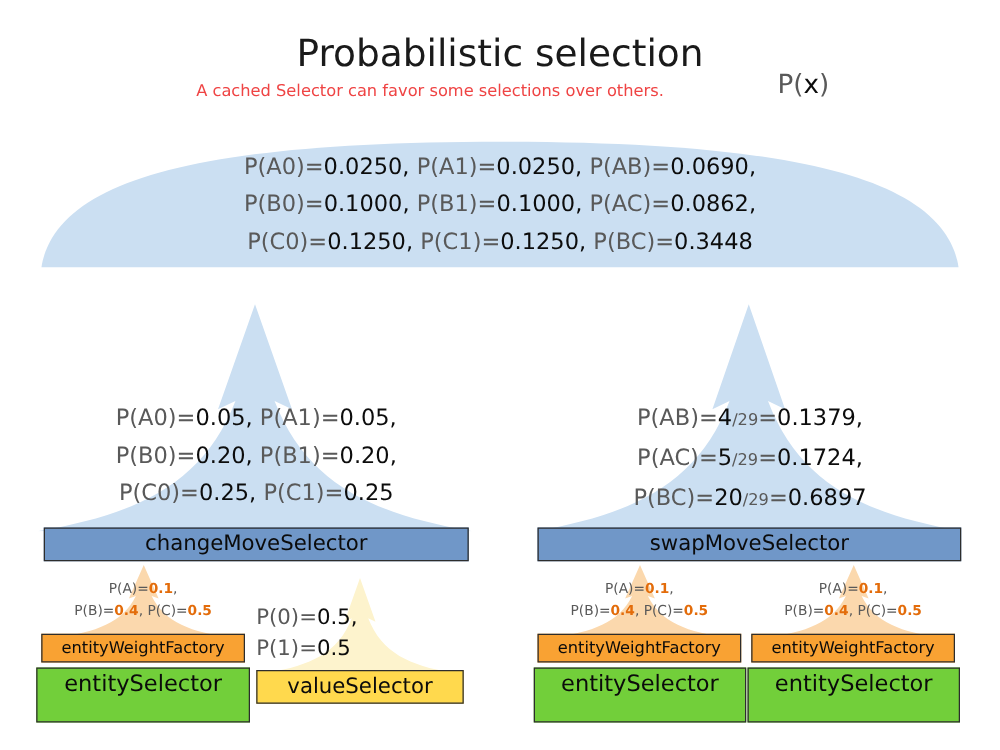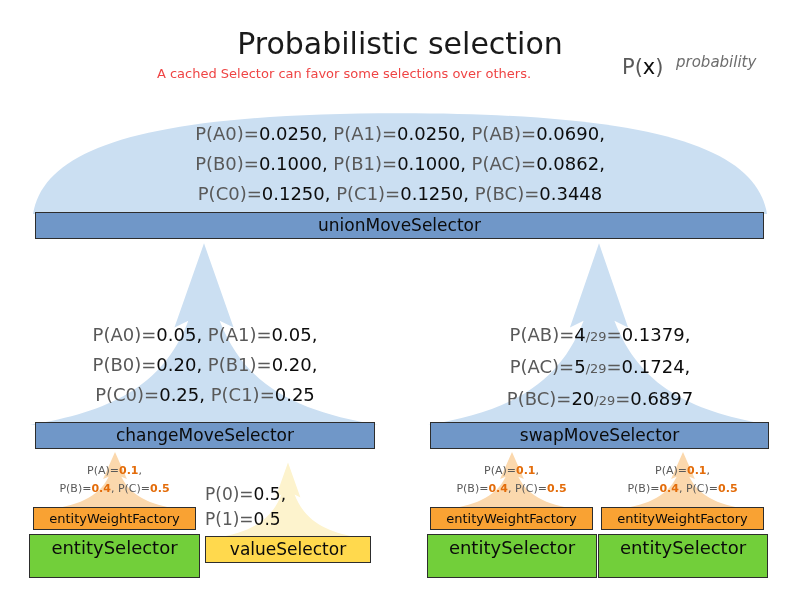--- a/index.html
+++ b/index.html
@@ -27,32 +27,30 @@
 </style>
 </head>
 <body>
 
 <div class="canvas">
 
   <div class="title">Probabilistic selection</div>
   <div class="subtitle">A cached Selector can favor some selections over others.</div>
   <div class="legend-symbol"><span class="seg-lbl">P(</span><span class="seg-val">x</span><span class="seg-lbl">)</span></div>
   <div class="legend-note">
-    <div>probability</div>
   </div>
 
   <svg class="dome" style="left:33px;top:108px;width:734px;height:106px" viewBox="0 0 200 100" preserveAspectRatio="none">
     <path d="M0,100 C3,38 30,5 100,5 C170,5 197,38 200,100 Z" fill="var(--dome_blue,#cbdff2)"></path>
   </svg>
   <div class="dome-text" style="left:120px;top:119px;width:560px">
     <div><span class="seg-lbl">P(A0)=</span><span class="seg-val">0.0250</span><span class="seg-val">, </span><span class="seg-lbl">P(A1)=</span><span class="seg-val">0.0250</span><span class="seg-val">, </span><span class="seg-lbl">P(AB)=</span><span class="seg-val">0.0690</span><span class="seg-val">,</span></div>
     <div><span class="seg-lbl">P(B0)=</span><span class="seg-val">0.1000</span><span class="seg-val">, </span><span class="seg-lbl">P(B1)=</span><span class="seg-val">0.1000</span><span class="seg-val">, </span><span class="seg-lbl">P(AC)=</span><span class="seg-val">0.0862</span><span class="seg-val">,</span></div>
     <div><span class="seg-lbl">P(C0)=</span><span class="seg-val">0.1250</span><span class="seg-val">, </span><span class="seg-lbl">P(C1)=</span><span class="seg-val">0.1250</span><span class="seg-val">, </span><span class="seg-lbl">P(BC)=</span><span class="seg-val">0.3448</span></div>
   </div>
-  <div class="bar blue" style="left:35px;top:212px;width:729px">unionMoveSelector</div>
 
   <svg class="dome" style="left:30px;top:240px;width:348px;height:185px" viewBox="0 0 200 110" preserveAspectRatio="none">
     <path d="M0,110 C45,102 76,88 91,48 L83,52 L100,2 L117,52 L109,48 C124,88 155,102 200,110 Z" fill="var(--dome_blue,#cbdff2)"></path>
   </svg>
   <div class="dome-text" style="left:35px;top:320px;width:340px">
     <div><span class="seg-lbl">P(A0)=</span><span class="seg-val">0.05</span><span class="seg-val">, </span><span class="seg-lbl">P(A1)=</span><span class="seg-val">0.05</span><span class="seg-val">,</span></div>
     <div><span class="seg-lbl">P(B0)=</span><span class="seg-val">0.20</span><span class="seg-val">, </span><span class="seg-lbl">P(B1)=</span><span class="seg-val">0.20</span><span class="seg-val">,</span></div>
     <div><span class="seg-lbl">P(C0)=</span><span class="seg-val">0.25</span><span class="seg-val">, </span><span class="seg-lbl">P(C1)=</span><span class="seg-val">0.25</span></div>
   </div>
   <div class="bar blue" style="left:35px;top:422px;width:340px">changeMoveSelector</div>

